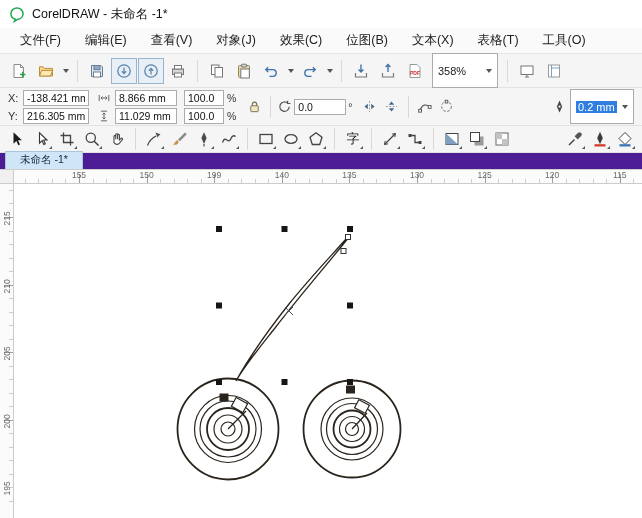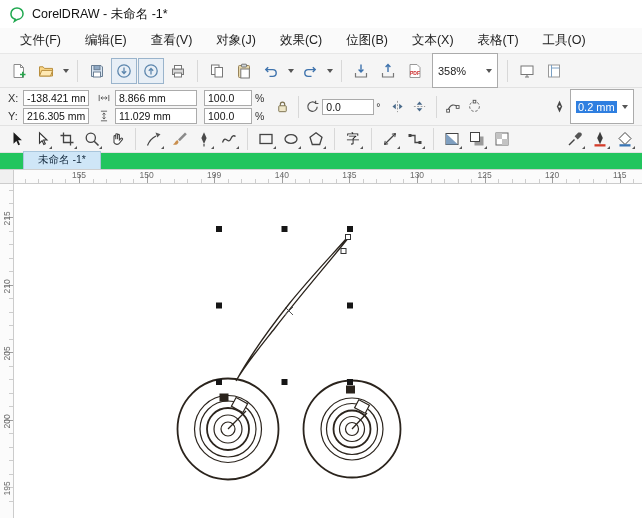--- a/index.html
+++ b/index.html
@@ -17,32 +17,32 @@
 .tsep{width:1px;height:22px;background:#d8d8d8;margin:0 5px}
 .combo{height:35px;background:#fff;border:1px solid #ababab;display:flex;align-items:center;padding:0 5px;font-size:11px;gap:4px}
 .combo .caret{margin-left:auto}
 .zoomcombo{width:66px;margin:0 3px}
 .propbar{height:38px;display:flex;align-items:center;background:#f5f5f5;border-bottom:1px solid #e2e2e2;padding:0 8px}
 .pstack{display:flex;flex-direction:column;gap:2px;margin-right:7px}
 .prow{display:flex;align-items:center;gap:3px}
 .plabel{font-size:11px;width:12px;color:#333}
 .punit{font-size:10.5px;color:#333}
 .pinput{height:16px;border:1px solid #ababab;background:#fff;font-size:10.5px;padding:0 3px;font-family:"Liberation Sans",sans-serif;color:#111}
-.w66{width:66px}.w62{width:82px}.w40{width:48px}.w44{width:52px}
+.w66{width:66px}.w62{width:62px}.w40{width:40px}.w44{width:52px}
 .picon{width:16px;height:16px;display:inline-flex;align-items:center;justify-content:center}
 .pbtn{width:22px;height:24px;border:1px solid transparent;background:none;display:flex;align-items:center;justify-content:center;padding:0}
 .outgroup{margin-left:auto;display:flex;align-items:center;gap:3px}
 .outcombo{width:64px}
 .sel{background:#2f7fe0;color:#fff;padding:0 2px}
 .toolbox{height:27px;display:flex;align-items:center;background:#f5f5f5;border-bottom:1px solid #e2e2e2;padding:0 5px;gap:1px}
 .tool{width:24px;height:24px;position:relative;display:flex;align-items:center;justify-content:center;border:1px solid transparent;background:none;padding:0}
 .tool.flyout::after{content:"";position:absolute;right:1px;bottom:1px;width:0;height:0;border-left:3px solid transparent;border-bottom:3px solid #555}
 .tool .glyph{font-size:13px;color:#222}
 .spring{margin-left:auto}
-.doctabs{height:17px;background:#22c55e;display:flex;align-items:flex-end;padding-left:23px;border-bottom:1px solid #cfcfcf}
+.doctabs{height:17px;background:#4c1d95;display:flex;align-items:flex-end;padding-left:5px;border-bottom:1px solid #cfcfcf}
 .doctab{background:#cfe6f7;border:1px solid #a9c6dc;border-bottom:none;font-size:10.5px;padding:1px 14px 2px;color:#13293d;white-space:nowrap}
 .rulerrow{height:14px;display:flex}
 .rulercorner{width:14px;height:14px;background:#f0f0f0;border-right:1px solid #ccc;border-bottom:1px solid #ccc}
 .hruler{flex:1;position:relative;background:#fbfbfb;border-bottom:1px solid #ccc;
  background-image:repeating-linear-gradient(to right,#9f9f9f 0 1px,transparent 1px 67.6px),
                   repeating-linear-gradient(to right,#cdcdcd 0 1px,transparent 1px 13.52px);
  background-size:100% 9px,100% 4px;background-position:-2.6px 100%,-2.6px 100%;background-repeat:no-repeat}
 .hlabel{position:absolute;top:0;font-size:8.5px;color:#6b6b6b;transform:translateX(-50%)}
 .canvasrow{display:flex;height:334px}
 .vruler{width:14px;position:relative;background:#fbfbfb;border-right:1px solid #ccc;

